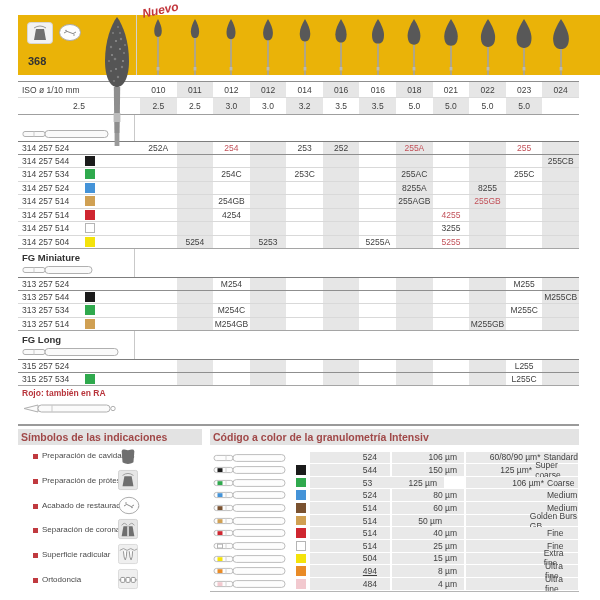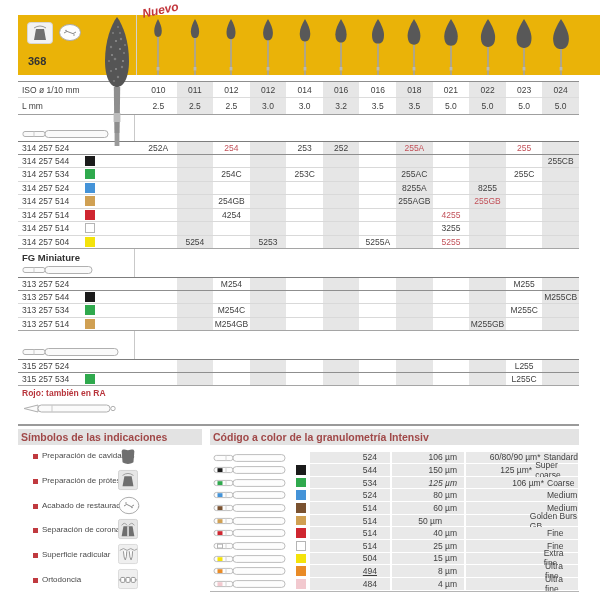--- a/index.html
+++ b/index.html
@@ -233,21 +233,20 @@
       <div class="cell">014</div>
       <div class="cell shade">016</div>
       <div class="cell">016</div>
       <div class="cell shade">018</div>
       <div class="cell">021</div>
       <div class="cell shade">022</div>
       <div class="cell">023</div>
       <div class="cell shade">024</div>
     </div>
   <div class="grid-row" id="l-row" style="top:98px;height:17px;border-bottom:1px solid #9f9f9f;box-sizing:border-box;">
-    <div class="rowlabel">L mm</div>
   <div class="cell">2.5</div>
       <div class="cell shade">2.5</div>
       <div class="cell">2.5</div>
       <div class="cell shade">3.0</div>
       <div class="cell">3.0</div>
       <div class="cell shade">3.2</div>
       <div class="cell">3.5</div>
       <div class="cell shade">3.5</div>
       <div class="cell">5.0</div>
       <div class="cell shade">5.0</div>
@@ -485,20 +484,21 @@
         <div class="cell"></div>
         <div class="cell shade"></div>
         <div class="cell"></div>
         <div class="cell shade"></div>
         <div class="cell"></div>
         <div class="cell shade">M255GB</div>
         <div class="cell"></div>
         <div class="cell shade"></div>
       </div>
       <div class="sec-block" style="top: 331px; height: 28px;">
+        <div class="sec-title">FG Long</div>
         <span class="abs" style="left: 4px; bottom: 2px;">
           <svg width="98" height="10" viewBox="0 0 98 10">
     <rect x="1" y="2.5" width="22" height="5" rx="2" fill="#fafafa" stroke="#b0b0b0"></rect>
     <rect x="23" y="1.5" width="73" height="7" rx="3.4" fill="#fafafa" stroke="#b0b0b0"></rect>
     <line x1="12" y1="2.5" x2="12" y2="7.5" stroke="#c9c9c9"></line>
   </svg>
         </span>
         <div class="vline"></div>
       </div>
       <div class="grid-row" style="top: 359px; height: 13.5px; box-sizing: border-box; border-top: 1.5px solid rgb(125, 125, 125); border-bottom: 1px solid rgb(143, 143, 143);">
@@ -646,21 +646,21 @@
       <span class="abs" style="left: 211px; top: 476.8px;">
         <svg width="78" height="12" viewBox="0 0 78 12">
     <rect x="3" y="3.4" width="19" height="5.2" rx="2.5" fill="#fdfdfd" stroke="#bdbdbd"></rect>
     <rect x="22" y="2.6" width="52" height="6.8" rx="3.3" fill="#fdfdfd" stroke="#bdbdbd"></rect>
     <line x1="15" y1="3.4" x2="15" y2="8.6" stroke="#d2d2d2"></line>
     <rect x="6.5" y="4.2" width="5" height="3.8" fill="#2fa94d"></rect>
         </svg>
       </span>
       <span class="abs" style="left: 296px; top: 477.8px; width: 9.5px; height: 9.5px; box-sizing: border-box; background: rgb(47, 169, 77);"></span>
       <div class="leg-cell" style="left: 310px; top: 476.8px; width: 80px; height: 11.6px; justify-content: flex-end; padding-right: 13px;">534</div>
-      <div class="leg-cell" style="left: 392px; top: 476.8px; width: 72px; height: 11.6px; justify-content: flex-end; padding-right: 7px; font-style: italic;">125 µm</div>
+      <div class="leg-cell" style="left: 372px; top: 476.8px; width: 72px; height: 11.6px; justify-content: flex-end; padding-right: 7px;">125 µm</div>
       <div class="leg-cell" style="left: 466px; top: 476.8px; width: 112px; height: 11.6px;">
         <span style="display: inline-block; width: 78px; text-align: right;">106 µm*</span>
         <span style="margin-left: 3px;">Coarse</span>
       </div>
       <span class="abs" style="left: 211px; top: 489.45px;">
         <svg width="78" height="12" viewBox="0 0 78 12">
     <rect x="3" y="3.4" width="19" height="5.2" rx="2.5" fill="#fdfdfd" stroke="#bdbdbd"></rect>
     <rect x="22" y="2.6" width="52" height="6.8" rx="3.3" fill="#fdfdfd" stroke="#bdbdbd"></rect>
     <line x1="15" y1="3.4" x2="15" y2="8.6" stroke="#d2d2d2"></line>
     <rect x="6.5" y="4.2" width="5" height="3.8" fill="#4493d8"></rect>

